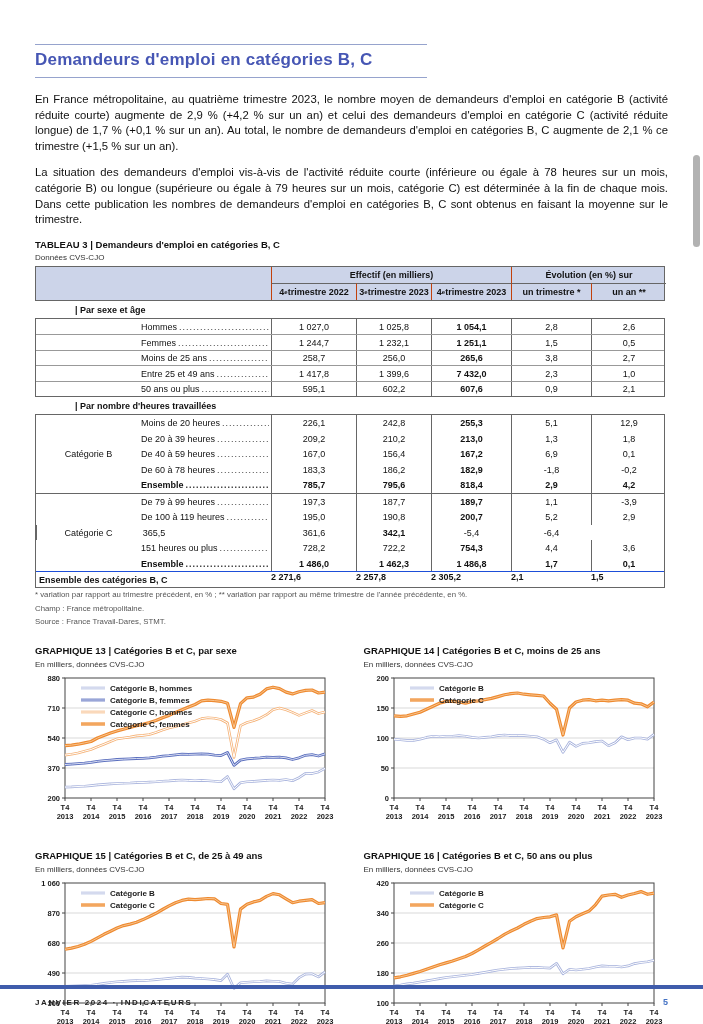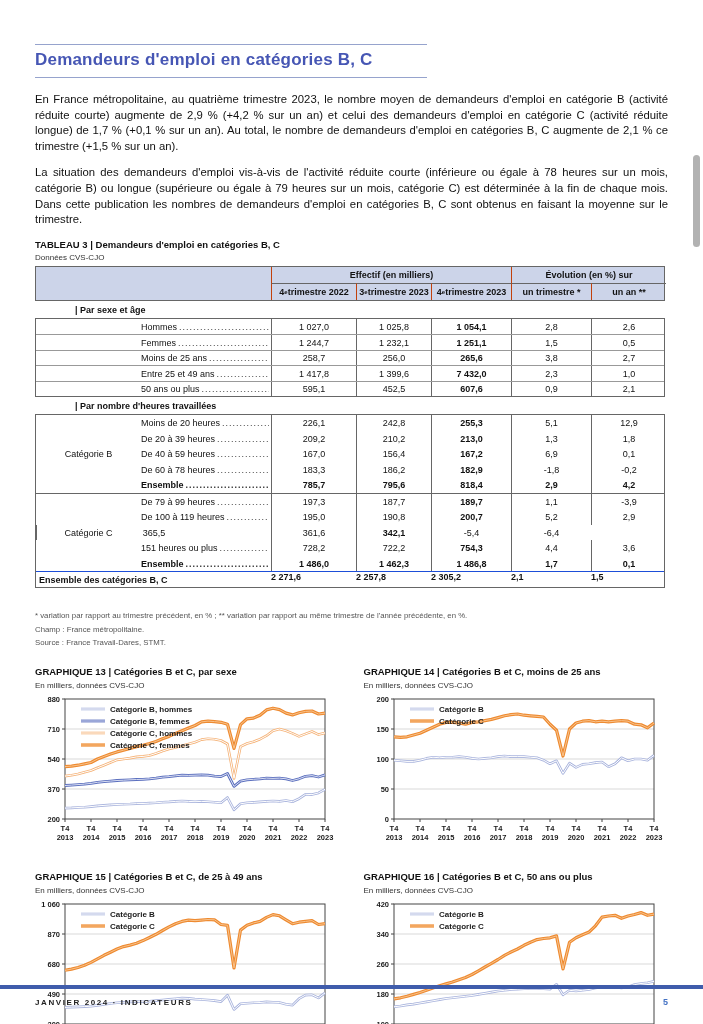--- a/index.html
+++ b/index.html
@@ -37,21 +37,21 @@
   .t-row .val { display:flex; align-items:center; justify-content:center; border-left:1px solid #666; }
   .t-row .val.b3 { font-weight: bold; }
   .rowline { border-top: 1px solid #999; }
   .t-sub { position: relative; }
   .t-sub + .t-sub { border-top: 1px solid #666; }
   .t-sub .t-row .lab { padding-left: 105px; }
   .cat-label { position:absolute; left:0; top:50%; transform:translateY(-50%); width:105px;
     text-align:center; font-size:9px; }
   .t-total { border-top:1px solid #1d4ed8; font-weight:bold; height:16px; }
   .t-total .lab { display:flex; align-items:center; padding-left:3px; }
-  .t-foot { margin-top: 21px; font-size: 7.8px; color: #555; line-height: 13.5px; }
+  .t-foot { margin-top: 0; font-size: 7.8px; color: #555; line-height: 13.5px; }
 
   
   .charts { display: grid; grid-template-columns: 1fr 1fr; column-gap: 24px; row-gap: 20px; margin-top: 16px; }
   .chart-title { font-size: 9.5px; font-weight: bold; color:#111; }
   .chart-caption { font-size: 8px; color:#333; margin: 4px 0 3px 0; }
   svg text { font-family: "Liberation Sans", "DejaVu Sans", sans-serif; font-weight: bold; fill: #1a1a1a; }
 
   
   .footer-bar { position:absolute; left:0; right:0; top:985px; height:4px; background:#3f5cab; }
   .footer-row { position:absolute; left:35px; right:35px; top:997px; display:flex; justify-content:space-between; align-items:center; }
@@ -139,21 +139,21 @@
                 <div class="val b3">7 432,0</div>
                 <div class="val">2,3</div>
                 <div class="val">1,0</div>
               </div>
               <div class="t-grid t-row rowline">
                 <div class="lab">
                   <span>50 ans ou plus</span>
                   <span class="leader"></span>
                 </div>
                 <div class="val">595,1</div>
-                <div class="val">452,5</div>
+                <div class="val">602,2</div>
                 <div class="val b3">607,6</div>
                 <div class="val">0,9</div>
                 <div class="val">2,1</div>
               </div>
             </div>
           </div>
           <div class="t-sechead">| Par nombre d'heures travaillées</div>
           <div class="t-box">
             <div class="t-sub">
               <div class="cat-label">Catégorie B</div>

